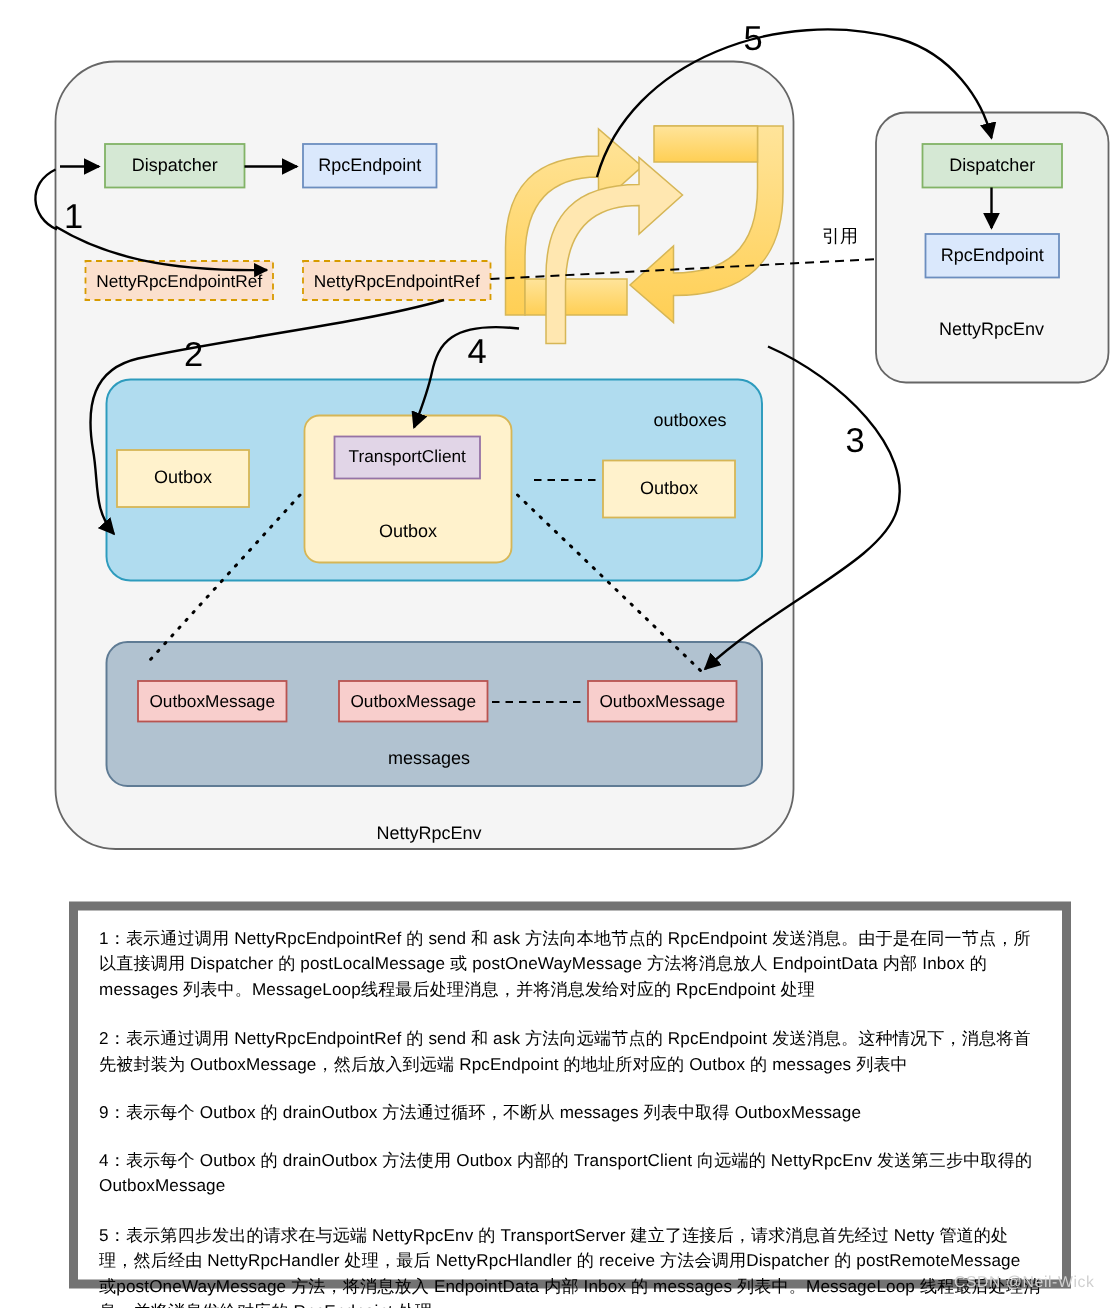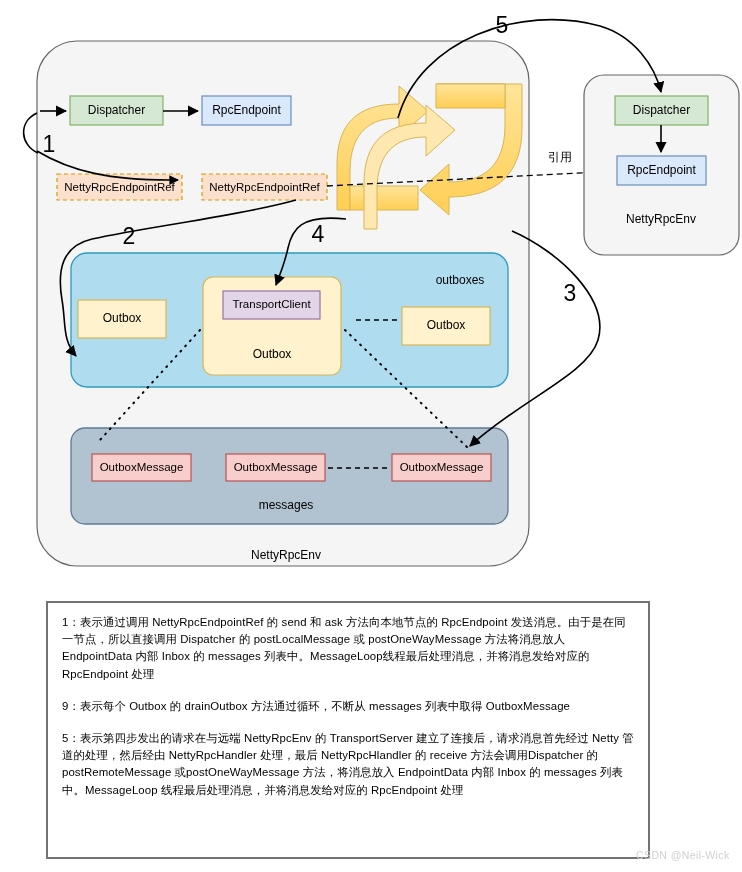--- a/index.html
+++ b/index.html
@@ -37,24 +37,24 @@
   .flow { fill: none; stroke: #000000; stroke-width: 1.6px; }
   .dashline { fill: none; stroke: #000000; stroke-width: 1.3px; stroke-dasharray: 6 4; }
   .dotline { fill: none; stroke: #000000; stroke-width: 2px; stroke-dasharray: 1 6; stroke-linecap: round; }
   .shortdash { fill: none; stroke: #000000; stroke-width: 1.3px; stroke-dasharray: 5 4; }
 
   
   #legend-box {
     position: absolute;
     left: 46px;
     top: 601px;
-    width: 604px;
+    width: 668px;
     height: 258px;
     box-sizing: border-box;
-    border: 2px solid #737373;
+    border: 6px solid #737373;
     background: #ffffff;
     padding: 11px 14px 0 14px;
   }
   .legend-para {
     font-family: "Liberation Sans", "DejaVu Sans", sans-serif;
     font-size: 11.4px;
     line-height: 17.2px;
     color: #000000;
     margin: 0 0 15px 0;
     text-align: left;
@@ -180,17 +180,19 @@
 
   <path class="dotline" d="M 200 330 L 100 440"></path>
   <path class="dotline" d="M 345 330 L 468 448"></path>
 
   <path class="flow" d="M 512 231 C 560 252 610 300 598 340 C 588 374 520 400 470 446" marker-end="url(#arrow)"></path>
   <text class="step-num" x="570" y="295">3</text>
 </svg>
 
 <div id="legend-box">
   <p class="legend-para">1：表示通过调用 NettyRpcEndpointRef 的 send 和 ask 方法向本地节点的 RpcEndpoint 发送消息。由于是在同一节点，所以直接调用 Dispatcher 的 postLocalMessage 或 postOneWayMessage 方法将消息放人 EndpointData 内部 Inbox 的 messages 列表中。MessageLoop线程最后处理消息，并将消息发给对应的 RpcEndpoint 处理</p>
+  <p class="legend-para">2：表示通过调用 NettyRpcEndpointRef 的 send 和 ask 方法向远端节点的 RpcEndpoint 发送消息。这种情况下，消息将首先被封装为 OutboxMessage，然后放入到远端 RpcEndpoint 的地址所对应的 Outbox 的 messages 列表中</p>
   <p class="legend-para">9：表示每个 Outbox 的 drainOutbox 方法通过循环，不断从 messages 列表中取得 OutboxMessage</p>
+  <p class="legend-para">4：表示每个 Outbox 的 drainOutbox 方法使用 Outbox 内部的 TransportClient 向远端的 NettyRpcEnv 发送第三步中取得的 OutboxMessage</p>
   <p class="legend-para">5：表示第四步发出的请求在与远端 NettyRpcEnv 的 TransportServer 建立了连接后，请求消息首先经过 Netty 管道的处理，然后经由 NettyRpcHandler 处理，最后 NettyRpcHlandler 的 receive 方法会调用Dispatcher 的 postRemoteMessage 或postOneWayMessage 方法，将消息放入 EndpointData 内部 Inbox 的 messages 列表中。MessageLoop 线程最后处理消息，并将消息发给对应的 RpcEndpoint 处理</p>
 </div>
 
 <div id="watermark">CSDN @Neil-Wick</div>
 
 </body></html>

